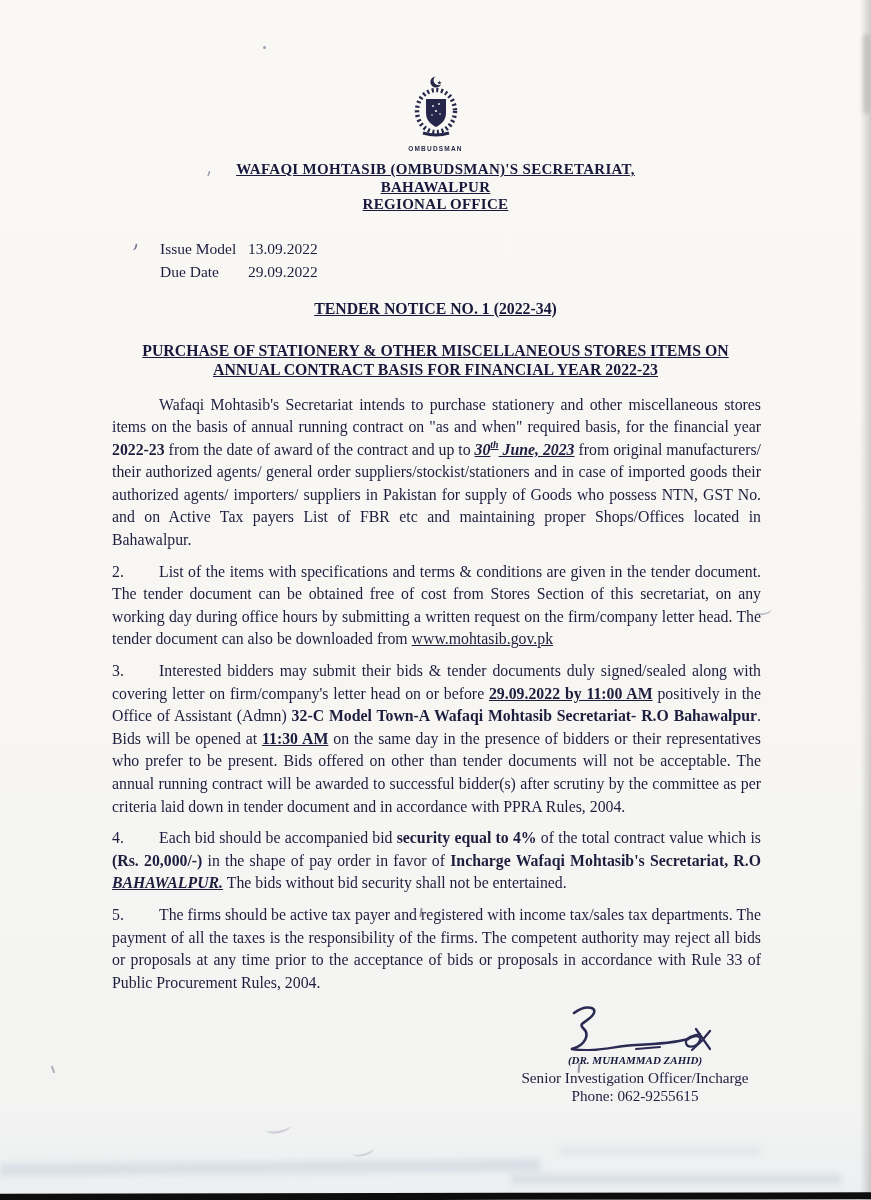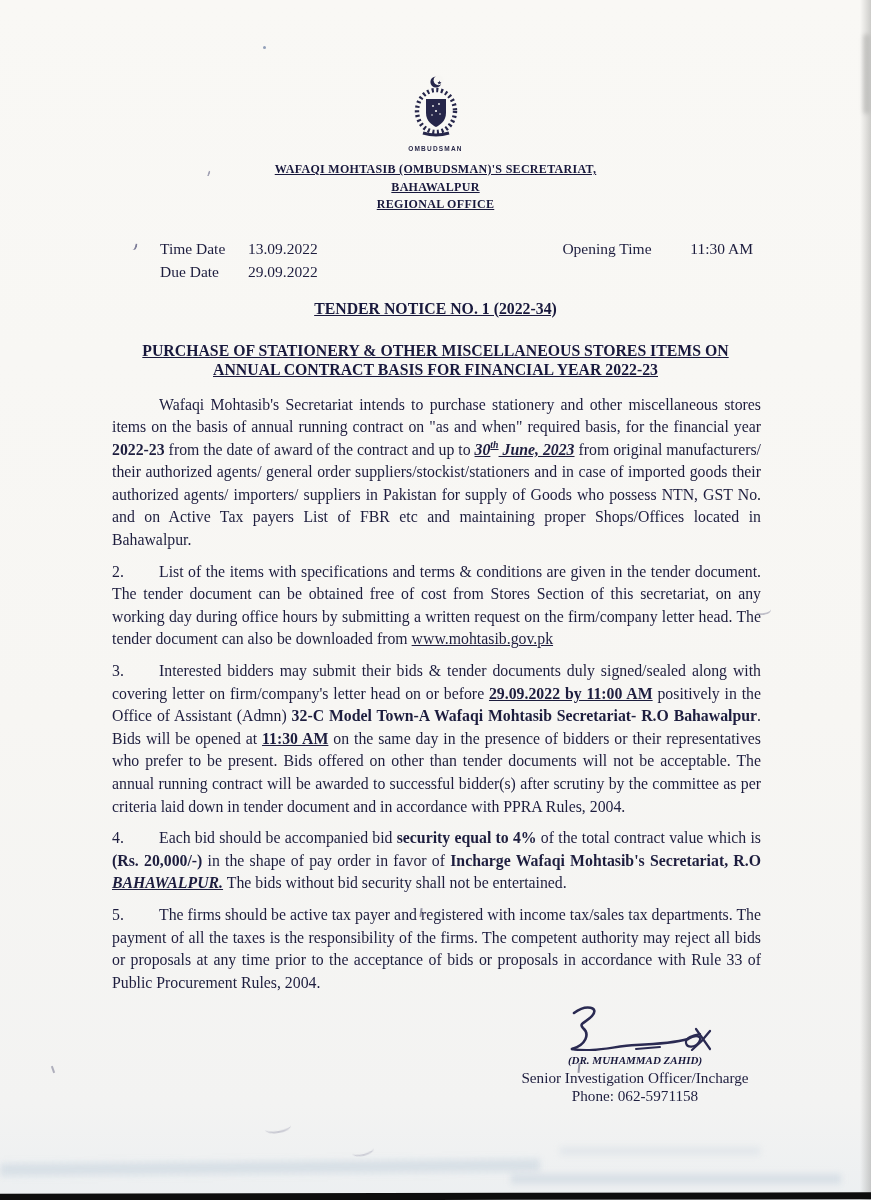--- a/index.html
+++ b/index.html
@@ -11,21 +11,21 @@
     overflow:hidden;
     font-family:"Liberation Serif","DejaVu Serif",serif;
     color:#1d1d3e;
   }
   .content{position:absolute;left:0;top:0;right:0;}
   
   .emblem-wrap{width:70px;margin:74px auto 0;text-align:center;}
   .emblem-caption{font-size:6.5px;letter-spacing:1.2px;color:#2a2a4a;font-weight:700;margin-top:1px;
     font-family:"Liberation Sans","DejaVu Sans",sans-serif;}
   .org{ text-align:center;margin-top:9px;}
-  .org-line{font-weight:700;font-size:12px;line-height:17.5px;letter-spacing:.3px;color:#18183c;
+  .org-line{font-weight:700;font-size:15px;line-height:17.5px;letter-spacing:.3px;color:#18183c;
     text-decoration:underline;}
   
   .meta{display:flex;justify-content:space-between;margin:23px 118px 0 160px;
     font-size:15.5px;line-height:23px;}
   .meta-label{display:inline-block;width:84px;}
   .meta-label-r{display:inline-block;width:124px;}
   
   .notice{margin-top:17px;text-align:center;font-weight:700;font-size:15.8px;color:#18183c;}
   .notice span{text-decoration:underline;}
   .doc-title{margin-top:23px;text-align:center;font-weight:700;font-size:15.8px;line-height:19px;color:#18183c;}
@@ -103,33 +103,29 @@
 
     <div class="org">
       <div class="org-line">WAFAQI MOHTASIB (OMBUDSMAN)'S SECRETARIAT,</div>
       <div class="org-line">BAHAWALPUR</div>
       <div class="org-line">REGIONAL OFFICE</div>
     </div>
 
     <div class="meta">
       <div>
         <div>
-          <span class="meta-label">Time Date</span>
+          <span class="meta-label">Issue Model</span>
           <span>13.09.2022</span>
         </div>
         <div>
           <span class="meta-label">Due Date</span>
           <span>29.09.2022</span>
         </div>
       </div>
       <div>
-        <div>
-          <span class="meta-label-r">Opening Time</span>
-          <span>11:30 AM</span>
-        </div>
       </div>
     </div>
 
     <div class="notice">
       <span>TENDER NOTICE NO. 1 (2022-34)</span>
     </div>
 
     <div class="doc-title">
       <span>PURCHASE OF STATIONERY &amp; OTHER MISCELLANEOUS STORES ITEMS ON</span>
       <span>ANNUAL CONTRACT BASIS FOR FINANCIAL YEAR 2022-23</span>
@@ -147,21 +143,21 @@
       <svg class="sig-svg" width="190" height="48" viewBox="0 0 190 48">
         <path d="M34,10 C46,1 60,4 52,13 C47,19 38,20 43,25 C50,31 46,42 32,46" fill="none" stroke="#2a2a52" stroke-width="2.6" stroke-linecap="round"></path>
         <path d="M32,46 C54,50 74,43 96,42 C118,41 134,40 148,36" fill="none" stroke="#2a2a52" stroke-width="2.4" stroke-linecap="round"></path>
         <path d="M148,36 C156,31 163,33 159,39 C155,45 147,45 146,40 C145,35 153,32 160,31" fill="none" stroke="#2a2a52" stroke-width="2.2" stroke-linecap="round"></path>
         <path d="M156,26 L170,46" fill="none" stroke="#2a2a52" stroke-width="2.2" stroke-linecap="round"></path>
         <path d="M170,28 C164,36 158,42 152,47" fill="none" stroke="#2a2a52" stroke-width="2.2" stroke-linecap="round"></path>
         <path d="M96,46 L120,44" fill="none" stroke="#2a2a52" stroke-width="2" stroke-linecap="round"></path>
       </svg>
       <div class="sig-name">(DR. MUHAMMAD ZAHID)</div>
       <div class="sig-role">Senior Investigation Officer/Incharge</div>
-      <div class="sig-phone">Phone: 062-5971158</div>
+      <div class="sig-phone">Phone: 062-9255615</div>
     </div>
 
   </div>
 
   <div class="artifact dot-blue"></div>
   <div class="artifact mark-apostrophe"></div>
   <div class="artifact mark-comma"></div>
   <div class="artifact curl"></div>
   <div class="artifact tick1"></div>
   <div class="artifact mark-left-low"></div>

